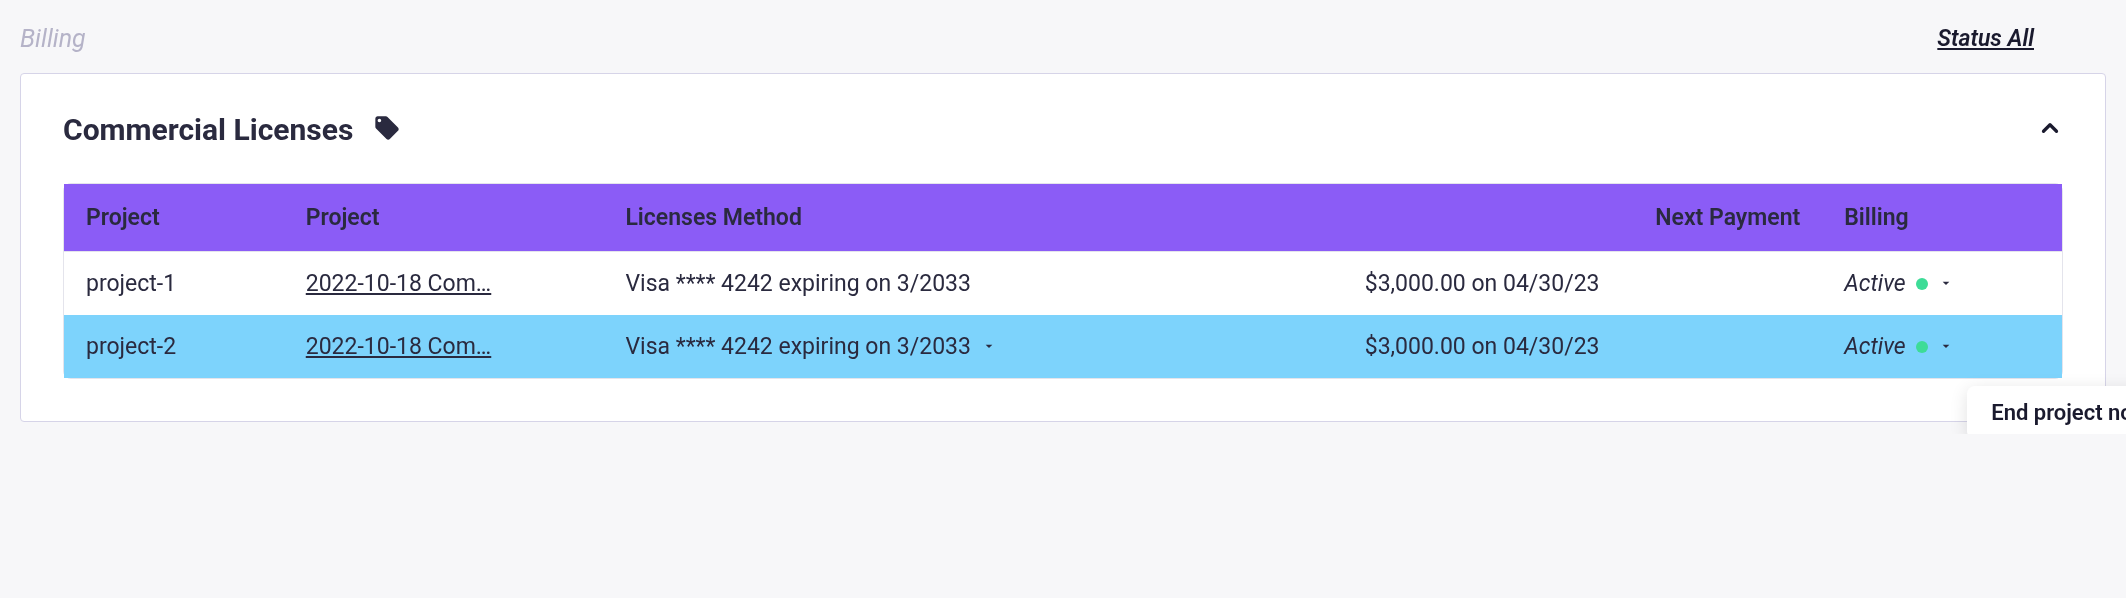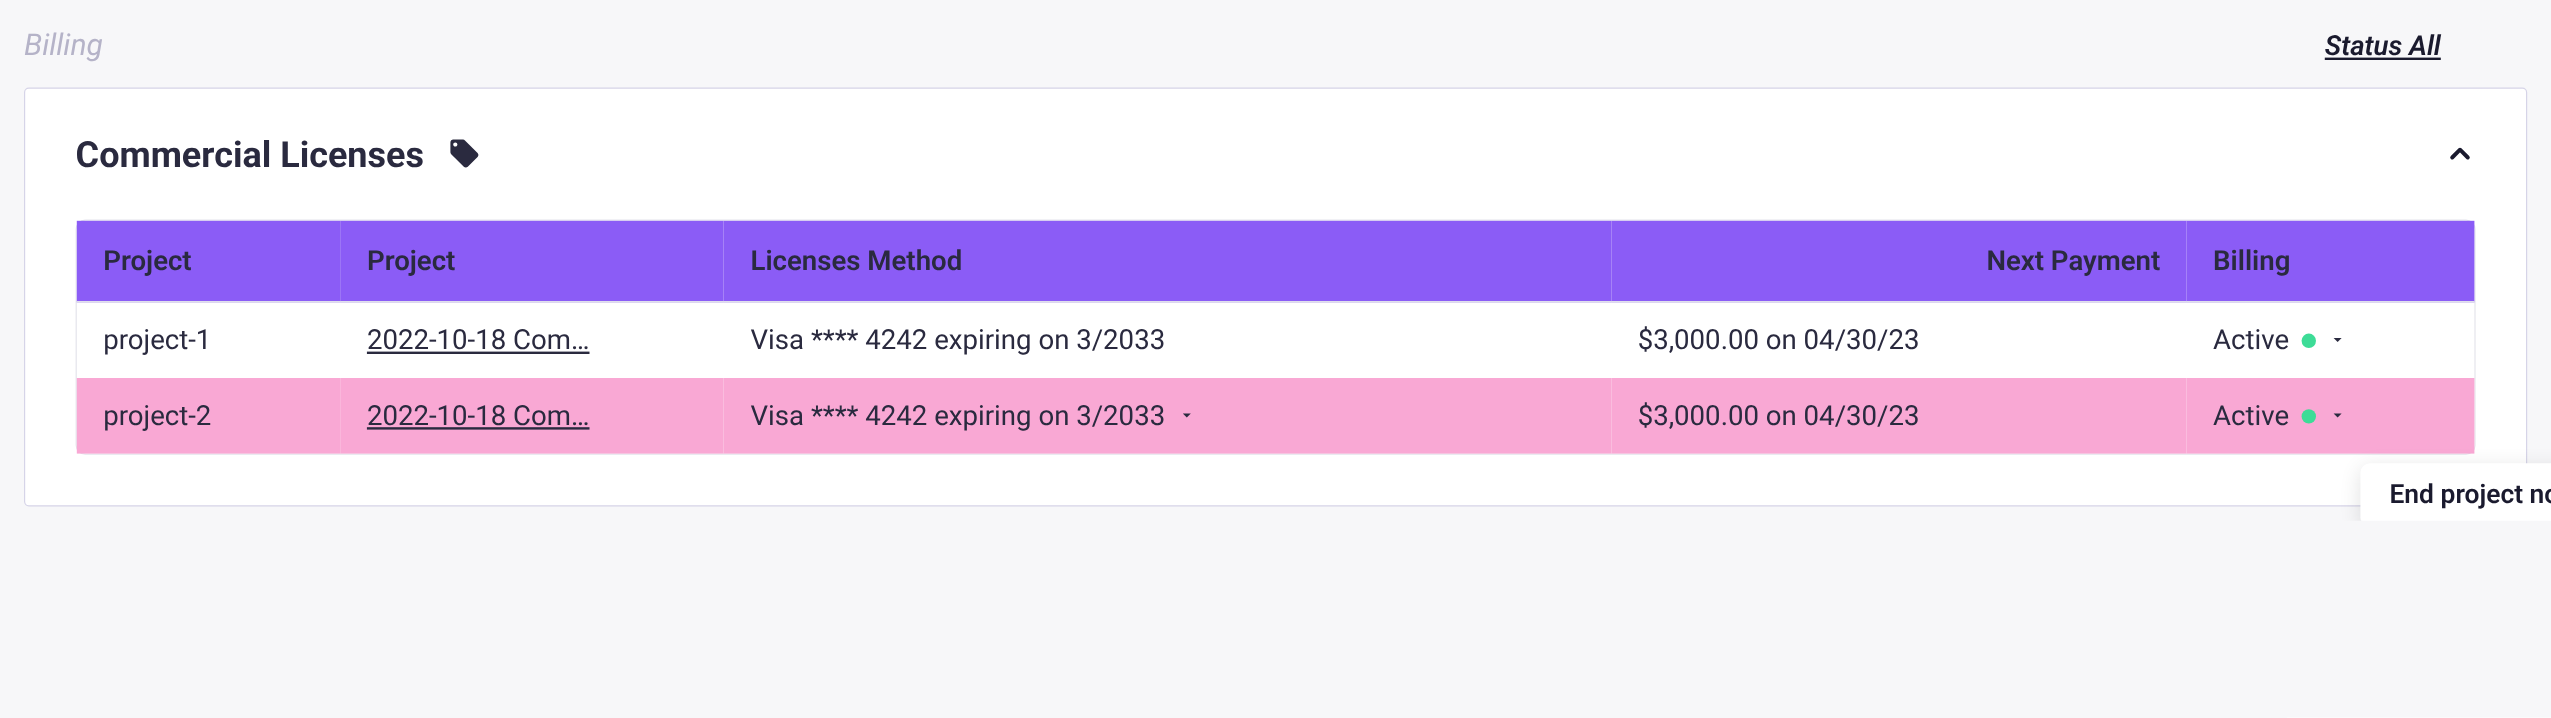--- a/index.html
+++ b/index.html
@@ -89,21 +89,21 @@
       padding: 20px 22px;
       border-bottom: 1px solid #e4e4ec;
     }
     td {
       font-size: 23px;
       color: #2a2a3f;
       padding: 18px 22px;
       vertical-align: middle;
     }
     tbody tr.highlight {
-      background: #f9a8d4;
+      background: #7dd3fc;
     }
     .proj-name {
       font-weight: 400;
       text-align: right;
     }
     .contract-link {
       text-decoration: underline;
       cursor: pointer;
       color: #2a2a3f;
       white-space: nowrap;
@@ -118,20 +118,21 @@
       height: 16px;
       color: #2a2a3f;
       cursor: pointer;
       flex-shrink: 0;
     }
     .status-cell {
       display: flex;
       align-items: center;
       gap: 10px;
       cursor: pointer;
+      font-style: italic;
     }
     .dot {
       width: 12px;
       height: 12px;
       border-radius: 50%;
       background: #3ddc97;
       display: inline-block;
     }
     .col-project { width: 11%; }
     .col-contract { width: 16%; }

